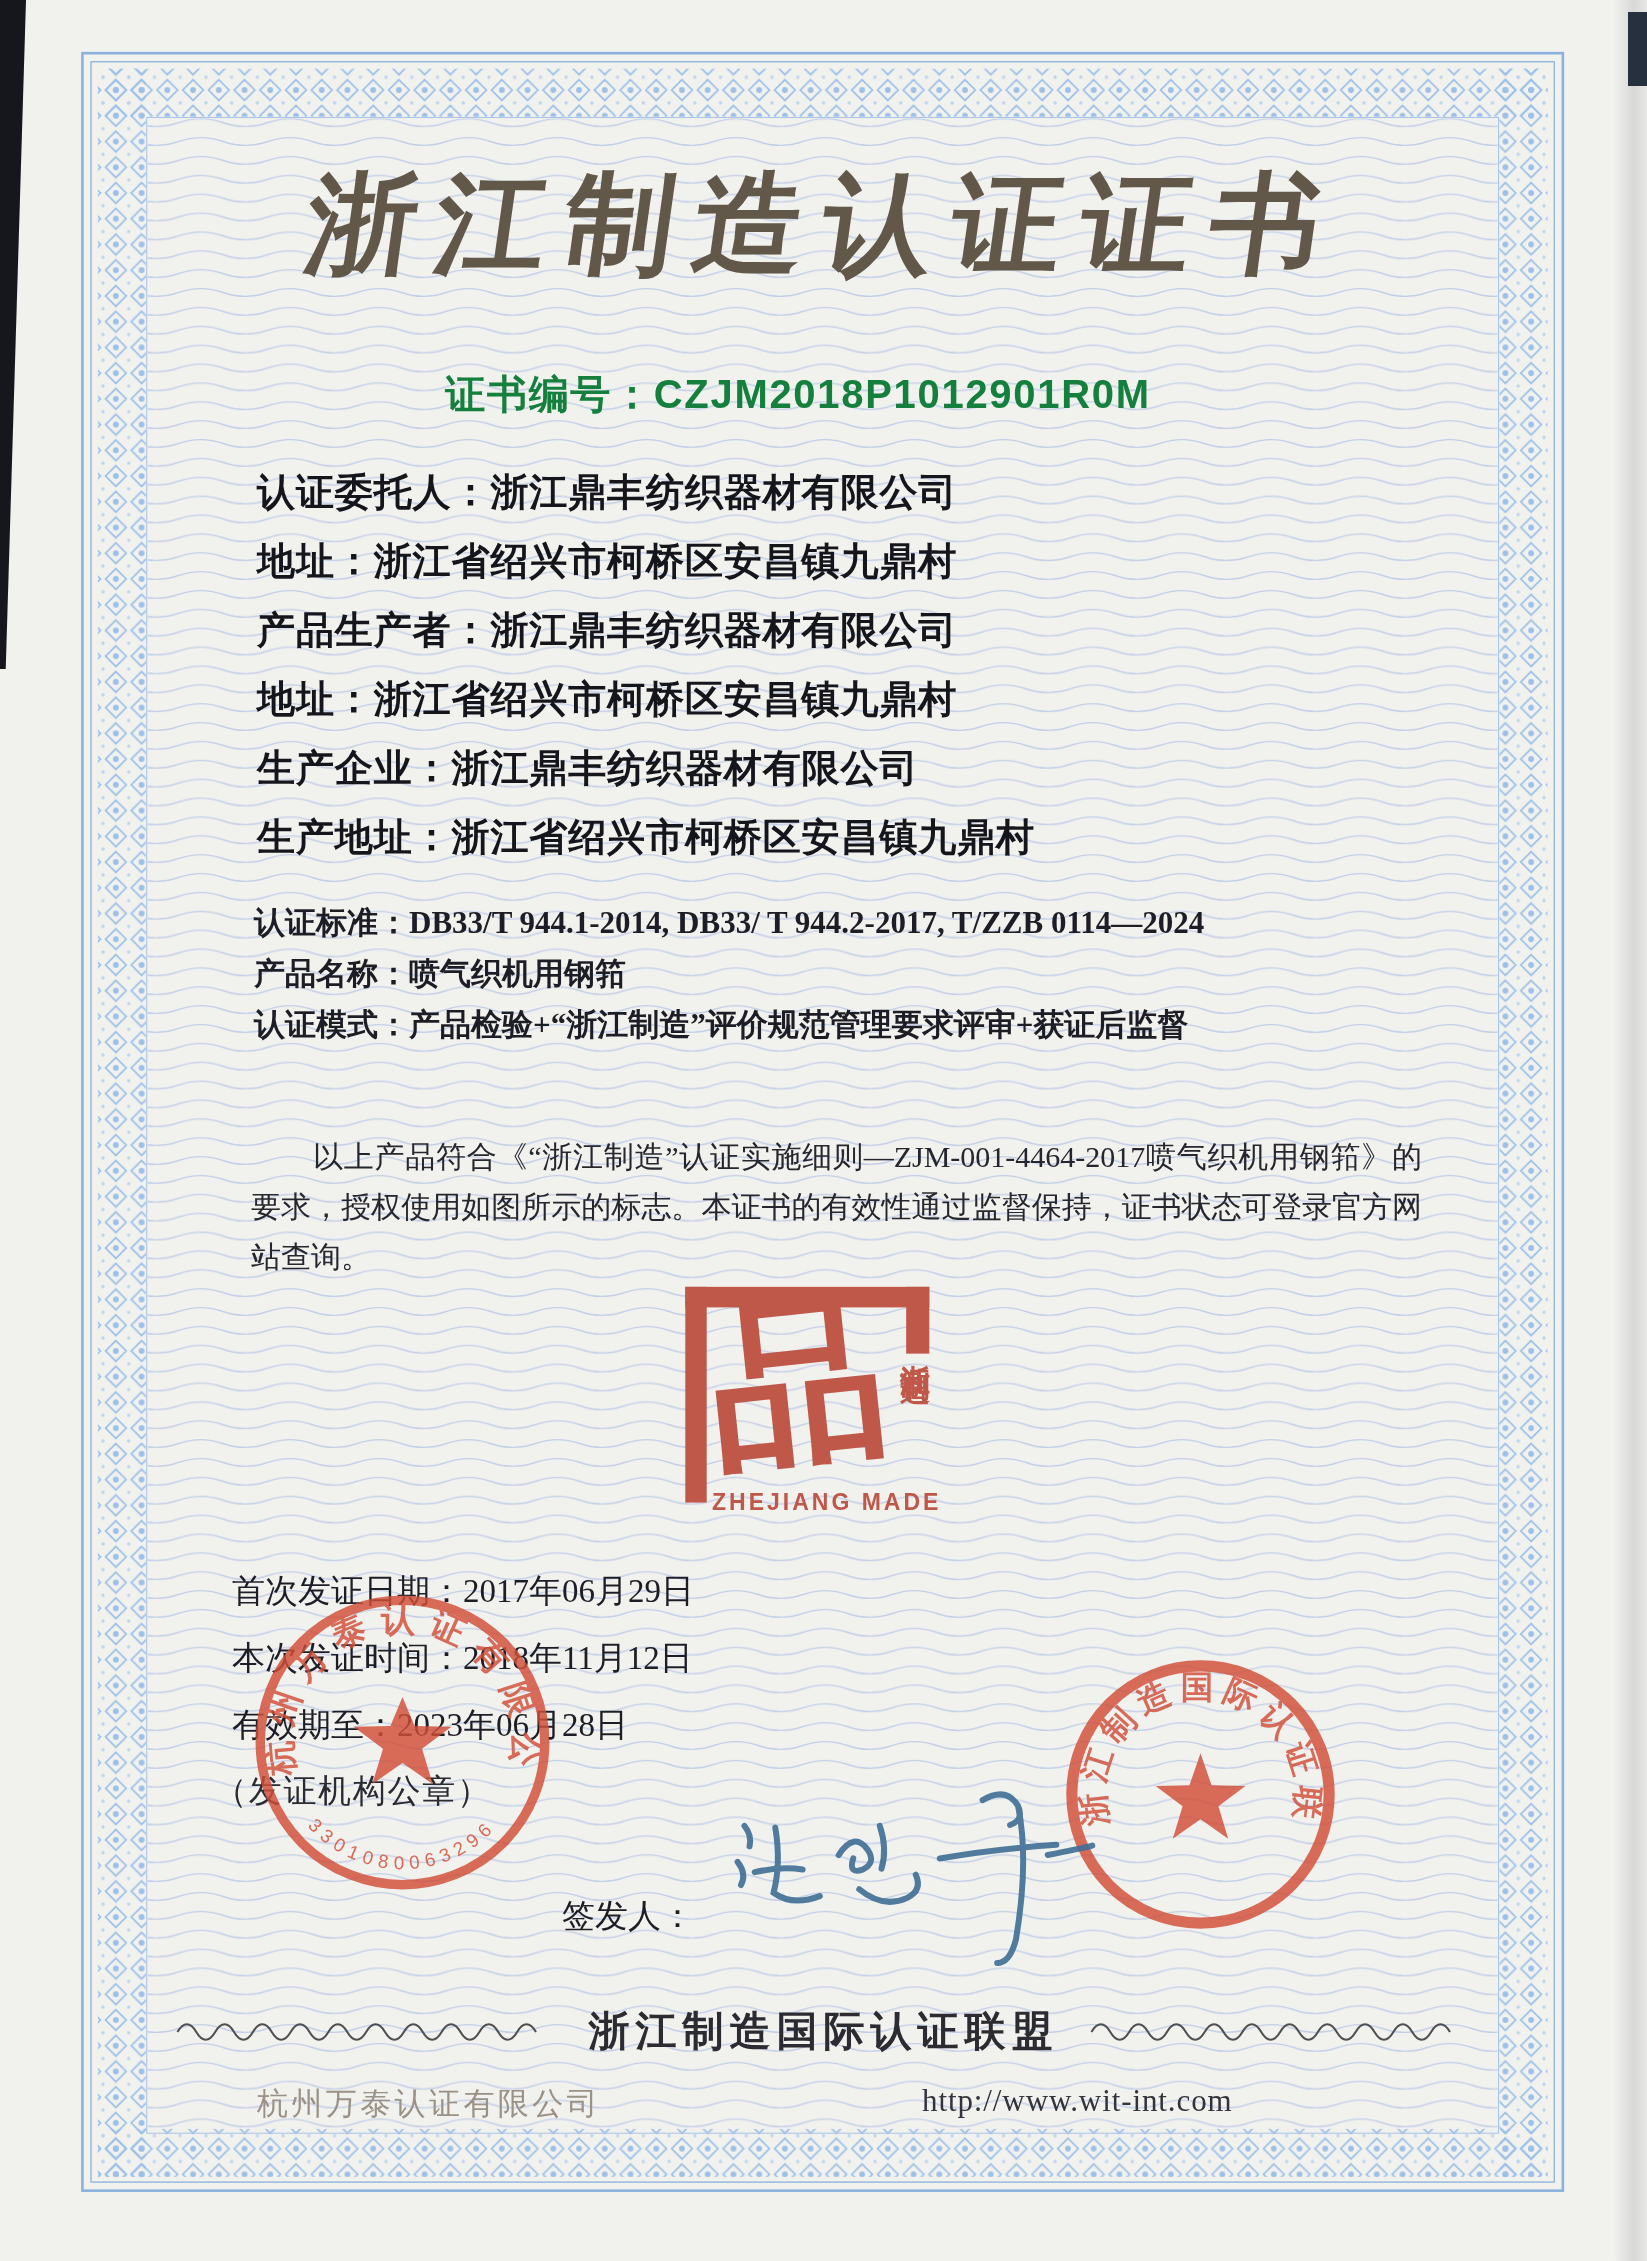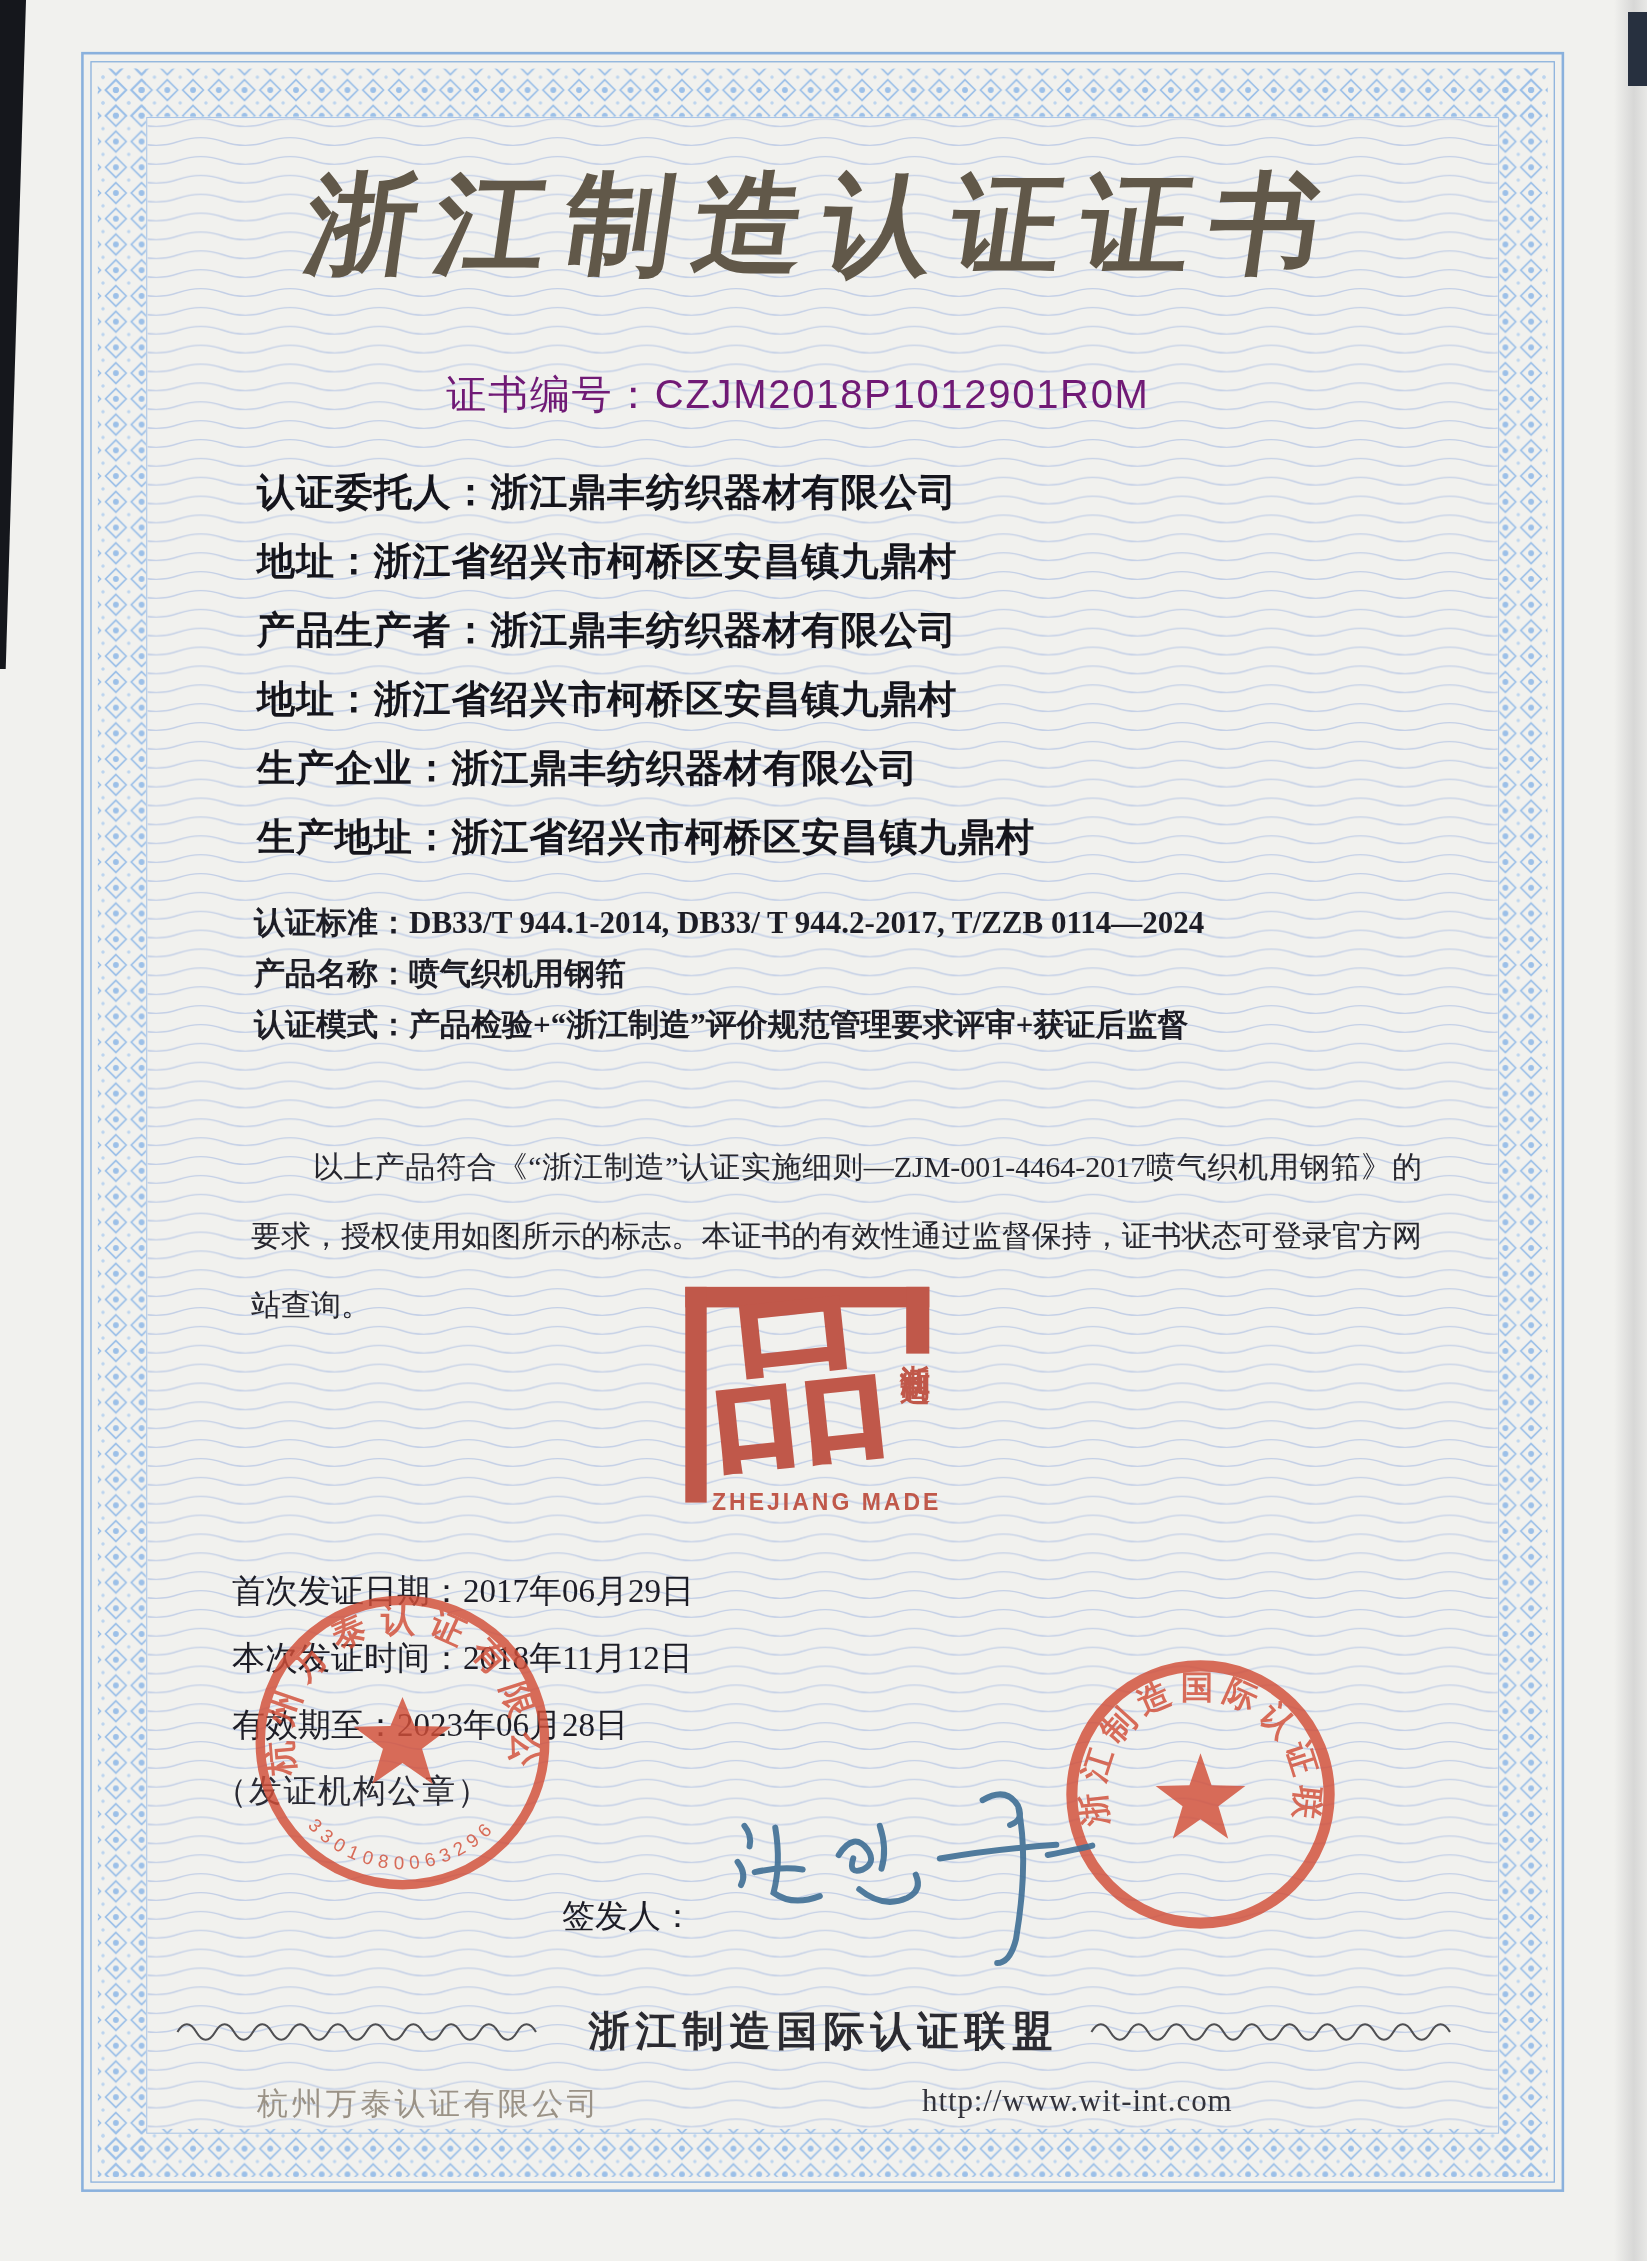--- a/index.html
+++ b/index.html
@@ -9,29 +9,29 @@
   
   .edge-left{left:0;top:0;width:26px;height:669px;background:#15171c;
              clip-path:polygon(0 0,100% 0,22% 100%,0 100%);}
   .edge-corner{left:1628px;top:12px;width:19px;height:74px;background:#27303f;}
   .edge-right{left:1614px;top:0;width:33px;height:2261px;
               background:linear-gradient(90deg,rgba(60,60,70,0) 0%,rgba(60,60,70,.14) 60%,rgba(60,60,70,.05) 100%);}
   
   .title{left:0;top:151px;width:1647px;text-align:center;font-size:110px;font-weight:bold;
          color:#615849;letter-spacing:19px;transform:skewX(-8deg);
          font-family:"Liberation Serif","DejaVu Serif",serif;}
-  .certno{left:0;top:367px;width:1596px;text-align:center;font-size:40px;font-weight:normal;
-          color:#701a75;letter-spacing:1.7px;font-family:"Liberation Sans","DejaVu Sans",sans-serif;}
+  .certno{left:0;top:367px;width:1596px;text-align:center;font-size:40px;font-weight:bold;
+          color:#15803d;letter-spacing:1.7px;font-family:"Liberation Sans","DejaVu Sans",sans-serif;}
   .fields{left:257px;top:458px;}
   .fields .row{height:69px;display:flex;align-items:center;font-size:38px;font-weight:bold;
                color:#15151c;letter-spacing:0.9px;font-family:"Liberation Sans","DejaVu Sans",sans-serif;}
   .specs{left:254px;top:897px;}
   .specs .row{height:51px;display:flex;align-items:center;font-size:31px;font-weight:bold;
               color:#1d1d25;}
-  .statement{left:251px;top:1132px;width:1171px;font-size:30px;line-height:69px;color:#26262e;
+  .statement{left:251px;top:1132px;width:1171px;font-size:30px;line-height:50px;color:#26262e;
              text-align:justify;text-indent:62px;}
   
   .logo{left:678px;top:1280px;width:268px;height:250px;}
   .logo-mark{left:31px;top:15.4px;font-size:177px;font-weight:bold;color:#c0584a;
              transform:rotate(-6deg);line-height:1;}
   .logo-side{left:216px;top:60px;writing-mode:vertical-rl;font-size:30px;font-weight:bold;
              color:#c0584a;letter-spacing:3.4px;}
   .logo-caption{left:34px;top:209px;font-size:23px;font-weight:bold;color:#c0584a;
                 letter-spacing:3px;font-family:"Liberation Sans","DejaVu Sans",sans-serif;}
   .dates{left:220px;top:1558px;}

